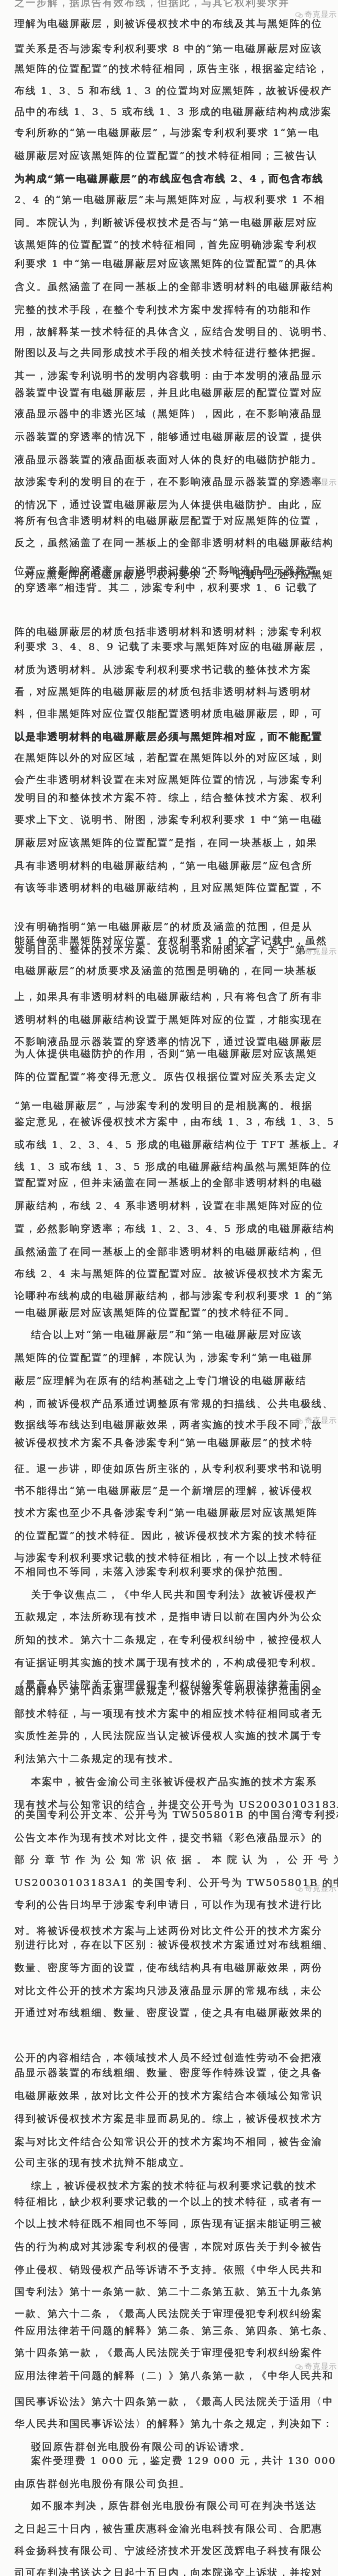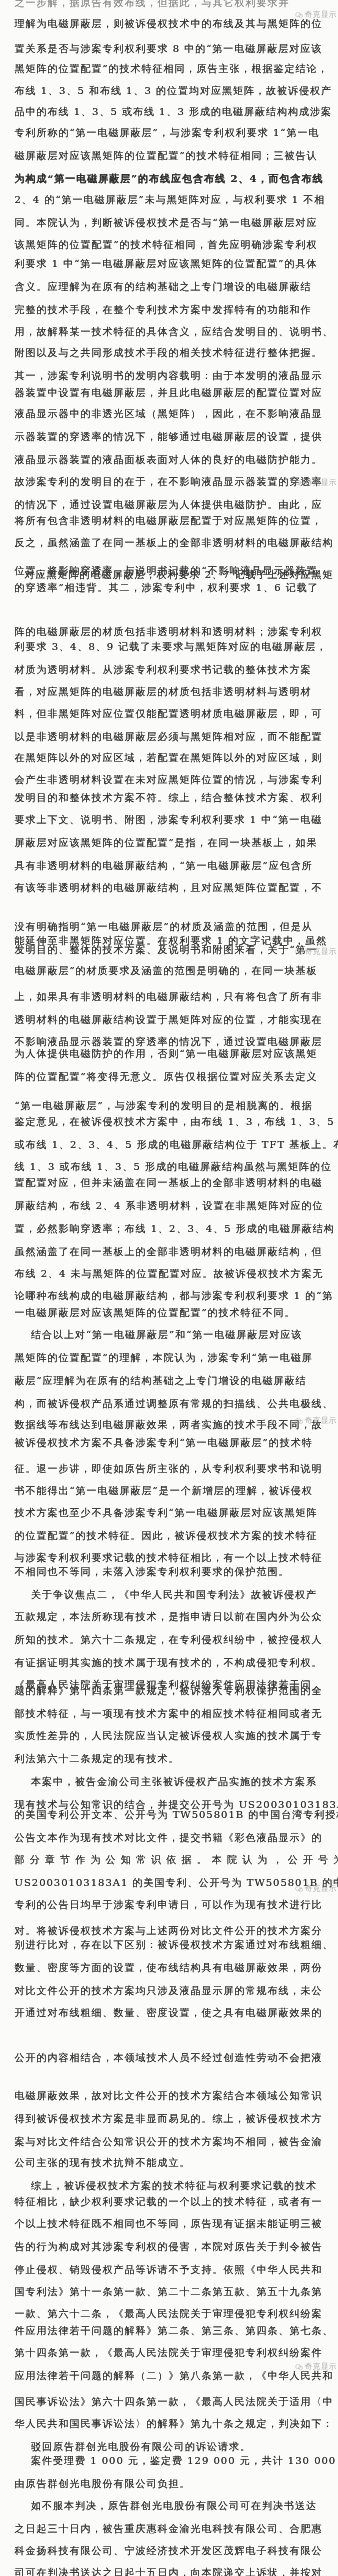--- a/index.html
+++ b/index.html
@@ -62,42 +62,42 @@
     <div class="line" style="top: 61px;">黑矩阵的位置配置”的技术特征相同，原告主张，根据鉴定结论，</div>
     <div class="line" style="top: 83px;">布线 1、3、5 和布线 1、3 的位置均对应黑矩阵，故被诉侵权产</div>
     <div class="line" style="top: 104px;">品中的布线 1、3、5 或布线 1、3 形成的电磁屏蔽结构构成涉案</div>
     <div class="line" style="top: 125px;">专利所称的“第一电磁屏蔽层”，与涉案专利权利要求 1“第一电</div>
     <div class="line" style="top: 148px;">磁屏蔽层对应该黑矩阵的位置配置”的技术特征相同；三被告认</div>
     <div class="line" style="top: 171px; font-weight: bold;">为构成“第一电磁屏蔽层”的布线应包含布线 2、4，而包含布线</div>
     <div class="line" style="top: 192px;">2、4 的“第一电磁屏蔽层”未与黑矩阵对应，与权利要求 1 不相</div>
     <div class="line" style="top: 215px;">同。本院认为，判断被诉侵权技术是否与“第一电磁屏蔽层对应</div>
     <div class="line" style="top: 237px;">该黑矩阵的位置配置”的技术特征相同，首先应明确涉案专利权</div>
     <div class="line" style="top: 256px;">利要求 1 中“第一电磁屏蔽层对应该黑矩阵的位置配置”的具体</div>
-    <div class="line" style="top: 279px;">含义。应理解为在原有的结构基础之上专门增设的电磁屏蔽结</div>
+    <div class="line" style="top: 279px;">含义。虽然涵盖了在同一基板上的全部非透明材料的电磁屏蔽结构</div>
     <div class="line" style="top: 302px;">完整的技术手段，在整个专利技术方案中发挥特有的功能和作</div>
     <div class="line" style="top: 324px;">用，故解释某一技术特征的具体含义，应结合发明目的、说明书、</div>
     <div class="line" style="top: 345px;">附图以及与之共同形成技术手段的相关技术特征进行整体把握。</div>
     <div class="line" style="top: 368px;">其一，涉案专利说明书的发明内容载明：由于本发明的液晶显示</div>
     <div class="line" style="top: 385px;">器装置中设置有电磁屏蔽层，并且此电磁屏蔽层的配置位置对应</div>
     <div class="line" style="top: 406px;">液晶显示器中的非透光区域（黑矩阵），因此，在不影响液晶显</div>
     <div class="line" style="top: 429px;">示器装置的穿透率的情况下，能够通过电磁屏蔽层的设置，提供</div>
     <div class="line" style="top: 452px;">液晶显示器装置的液晶面板表面对人体的良好的电磁防护能力。</div>
     <div class="line" style="top: 474px;">故涉案专利的发明目的在于，在不影响液晶显示器装置的穿透率</div>
     <div class="line" style="top: 497px;">的情况下，通过设置电磁屏蔽层为人体提供电磁防护。由此，应</div>
     <div class="line" style="top: 513px;">将所有包含非透明材料的电磁屏蔽层配置于对应黑矩阵的位置，</div>
     <div class="line" style="top: 535px;">反之，虽然涵盖了在同一基板上的全部非透明材料的电磁屏蔽结构</div>
     <div class="line" style="top: 563px;">位置，将影响穿透率，与说明书记载的“不影响液晶显示器装置</div>
     <div class="line" style="top: 580px;">的穿透率”相违背。其二，涉案专利中，权利要求 1、6 记载了</div>
     <div class="line" style="top: 567px; margin-left: 10px;">对应黑矩阵的电磁屏蔽层，权利要求 2、7 记载了上述对应黑矩</div>
     <div class="line" style="top: 624px;">阵的电磁屏蔽层的材质包括非透明材料和透明材料；涉案专利权</div>
     <div class="line" style="top: 639px;">利要求 3、4、8、9 记载了未要求与黑矩阵对应的电磁屏蔽层，</div>
     <div class="line" style="top: 662px;">材质为透明材料。从涉案专利权利要求书记载的整体技术方案</div>
     <div class="line" style="top: 684px;">看，对应黑矩阵的电磁屏蔽层的材质包括非透明材料与透明材</div>
     <div class="line" style="top: 706px;">料，但非黑矩阵对应位置仅能配置透明材质电磁屏蔽层，即，可</div>
-    <div class="line" style="top: 729px;">以是非透明材料的电磁屏蔽层必须与黑矩阵相对应，而不能配置</div>
+    <div class="line" style="top: 729px; font-weight: bold;">以是非透明材料的电磁屏蔽层必须与黑矩阵相对应，而不能配置</div>
     <div class="line" style="top: 750px;">在黑矩阵以外的对应区域，若配置在黑矩阵以外的对应区域，则</div>
     <div class="line" style="top: 772px;">会产生非透明材料设置在未对应黑矩阵位置的情况，与涉案专利</div>
     <div class="line" style="top: 790px;">发明目的和整体技术方案不符。综上，结合整体技术方案、权利</div>
     <div class="line" style="top: 812px;">要求上下文、说明书、附图，涉案专利权利要求 1 中“第一电磁</div>
     <div class="line" style="top: 835px;">屏蔽层对应该黑矩阵的位置配置”是指，在同一块基板上，如果</div>
     <div class="line" style="top: 858px;">具有非透明材料的电磁屏蔽结构，“第一电磁屏蔽层”应包含所</div>
     <div class="line" style="top: 880px;">有该等非透明材料的电磁屏蔽结构，且对应黑矩阵位置配置，不</div>
     <div class="line" style="top: 933px; text-align: right;">能延伸至非黑矩阵对应位置。在权利要求 1 的文字记载中，虽然</div>
     <div class="line" style="top: 919px;">没有明确指明“第一电磁屏蔽层”的材质及涵盖的范围，但是从</div>
     <div class="line" style="top: 942px;">发明目的、整体的技术方案、及说明书和附图来看，关于“第一</div>
@@ -145,20 +145,21 @@
     <div class="line" style="top: 1830px;">公告文本作为现有技术对比文件，提交书籍《彩色液晶显示》的</div>
     <div class="line" style="top: 1852px;">部 分 章 节 作 为 公 知 常 识 依 据 。 本 院 认 为 ， 公 开 号 为</div>
     <div class="line" style="top: 1875px;">US20030103183A1 的美国专利、公开号为 TW505801B 的中国台湾</div>
     <div class="line" style="top: 1897px;">专利的公告日均早于涉案专利申请日，可以作为现有技术进行比</div>
     <div class="line" style="top: 1923px;">对。将被诉侵权技术方案与上述两份对比文件公开的技术方案分</div>
     <div class="line" style="top: 1937px;">别进行比对，存在以下区别：被诉侵权技术方案通过对布线粗细、</div>
     <div class="line" style="top: 1960px;">数量、密度等方面的设置，使布线结构具有电磁屏蔽效果，两份</div>
     <div class="line" style="top: 1983px;">对比文件公开的技术方案均只涉及液晶显示屏的常规布线，未公</div>
     <div class="line" style="top: 2005px;">开通过对布线粗细、数量、密度设置，使之具有电磁屏蔽效果的</div>
     <div class="line" style="top: 2050px;">公开的内容相结合，本领域技术人员不经过创造性劳动不会把液</div>
+    <div class="line" style="top: 2065px;">晶显示器装置的布线粗细、数量、密度等作特殊设置，使之具备</div>
     <div class="line" style="top: 2088px;">电磁屏蔽效果，故对比文件公开的技术方案结合本领域公知常识</div>
     <div class="line" style="top: 2111px;">得到被诉侵权技术方案是非显而易见的。综上，被诉侵权技术方</div>
     <div class="line" style="top: 2134px;">案与对比文件结合公知常识公开的技术方案均不相同，被告金渝</div>
     <div class="line" style="top: 2155px;">公司主张的现有技术抗辩不能成立。</div>
     <div class="line indent" style="top: 2178px;">综上，被诉侵权技术方案的技术特征与权利要求记载的技术</div>
     <div class="line" style="top: 2194px;">特征相比，缺少权利要求记载的一个以上的技术特征，或者有一</div>
     <div class="line" style="top: 2216px;">个以上技术特征既不相同也不等同，原告现有证据未能证明三被</div>
     <div class="line" style="top: 2239px;">告的行为构成对其涉案专利权的侵害，本院对原告关于判令被告</div>
     <div class="line" style="top: 2262px;">停止侵权、销毁侵权产品等诉请不予支持。依照《中华人民共和</div>
     <div class="line" style="top: 2284px;">国专利法》第十一条第一款、第二十二条第五款、第五十九条第</div>

